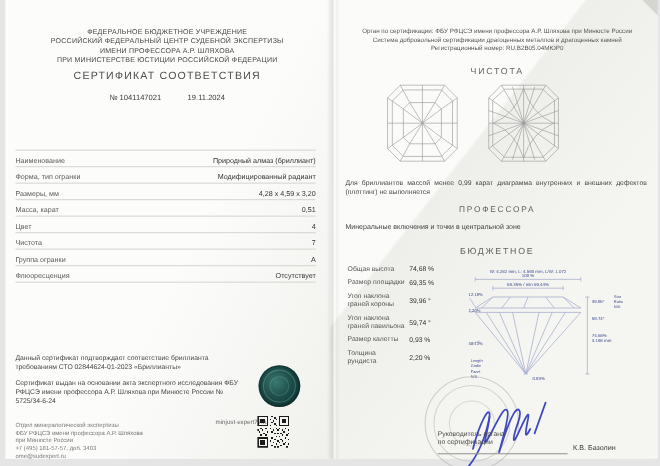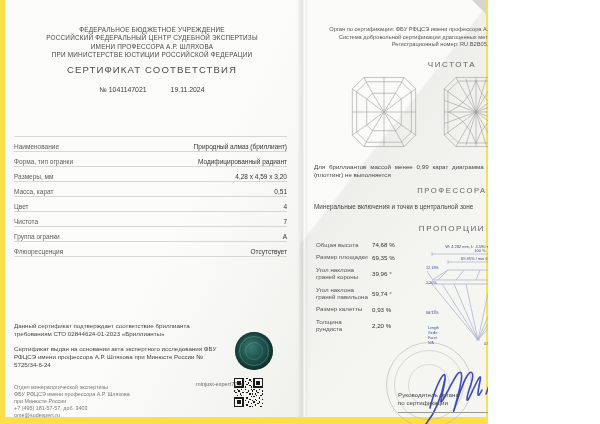--- a/index.html
+++ b/index.html
@@ -1,18 +1,18 @@
 <!DOCTYPE html>
 <html><head>
 <meta charset="utf-8">
 <style>
   html,body { margin:0; padding:0; background:#ffffff; }
   .scan {
-    position:relative; width:488px; height:424px; overflow:hidden;
-    background:#fde047;
+    position:relative; width:600px; height:424px; overflow:hidden;
+    background:#e5e5e5;
     font-family:"Liberation Sans", sans-serif;
     color:#3f3f3f;
     -webkit-font-smoothing:antialiased;
   }
   .pages {
     position:absolute; left:5px; top:0; right:2px; bottom:7px;
     background:linear-gradient(120deg,#fdfdfc 0%,#f8f8f5 45%,#ededE9 100%);
   }
   .shade-right {
     position:absolute; left:295px; top:0; right:0; bottom:0;
@@ -187,21 +187,21 @@
     <svg class="abs diag2" viewBox="0 0 100 116" fill="none" stroke="#9a9a9a" stroke-width="0.8">
       <path d="M22,10 H78 L94,26 V90 L78,106 H22 L6,90 V26 Z"></path>
       <path d="M26,15 H74 L89,29 V87 L74,101 H26 L11,87 V29 Z"></path>
       <path d="M50,14 Q40,46 12,58 M50,14 Q60,46 88,58 M88,58 Q60,70 50,102 M12,58 Q40,70 50,102"></path>
       <path d="M50,58 L22,10 M50,58 L36,12 M50,58 L50,10 M50,58 L64,12 M50,58 L78,10 M50,58 L94,26 M50,58 L94,42 M50,58 L94,58 M50,58 L94,74 M50,58 L94,90 M50,58 L78,106 M50,58 L64,104 M50,58 L50,106 M50,58 L36,104 M50,58 L22,106 M50,58 L6,90 M50,58 L6,74 M50,58 L6,58 M50,58 L6,42 M50,58 L6,26"></path>
     </svg>
 
     <div class="abs rp-note">Для бриллиантов массой менее 0,99 карат диаграмма внутренних и внешних дефектов (плоттинг) не выполняется</div>
     <div class="abs ctr rp-h rp-comments-h">ПРОФЕССОРА</div>
     <div class="abs rp-comment">Минеральные включения и точки в центральной зоне</div>
-    <div class="abs ctr rp-h rp-prop-h">ПРОПОРЦИИ</div>
+    <div class="abs ctr rp-h rp-prop-h">БЮДЖЕТНОЕ</div>
 
     <div class="abs rp-props">
       <div class="rp-prow">
         <span class="lbl">Общая высота</span>
         <span class="val">74,68 %</span>
       </div>
       <div class="rp-prow">
         <span class="lbl">Размер площадки</span>
         <span class="val">69,35 %</span>
       </div>

